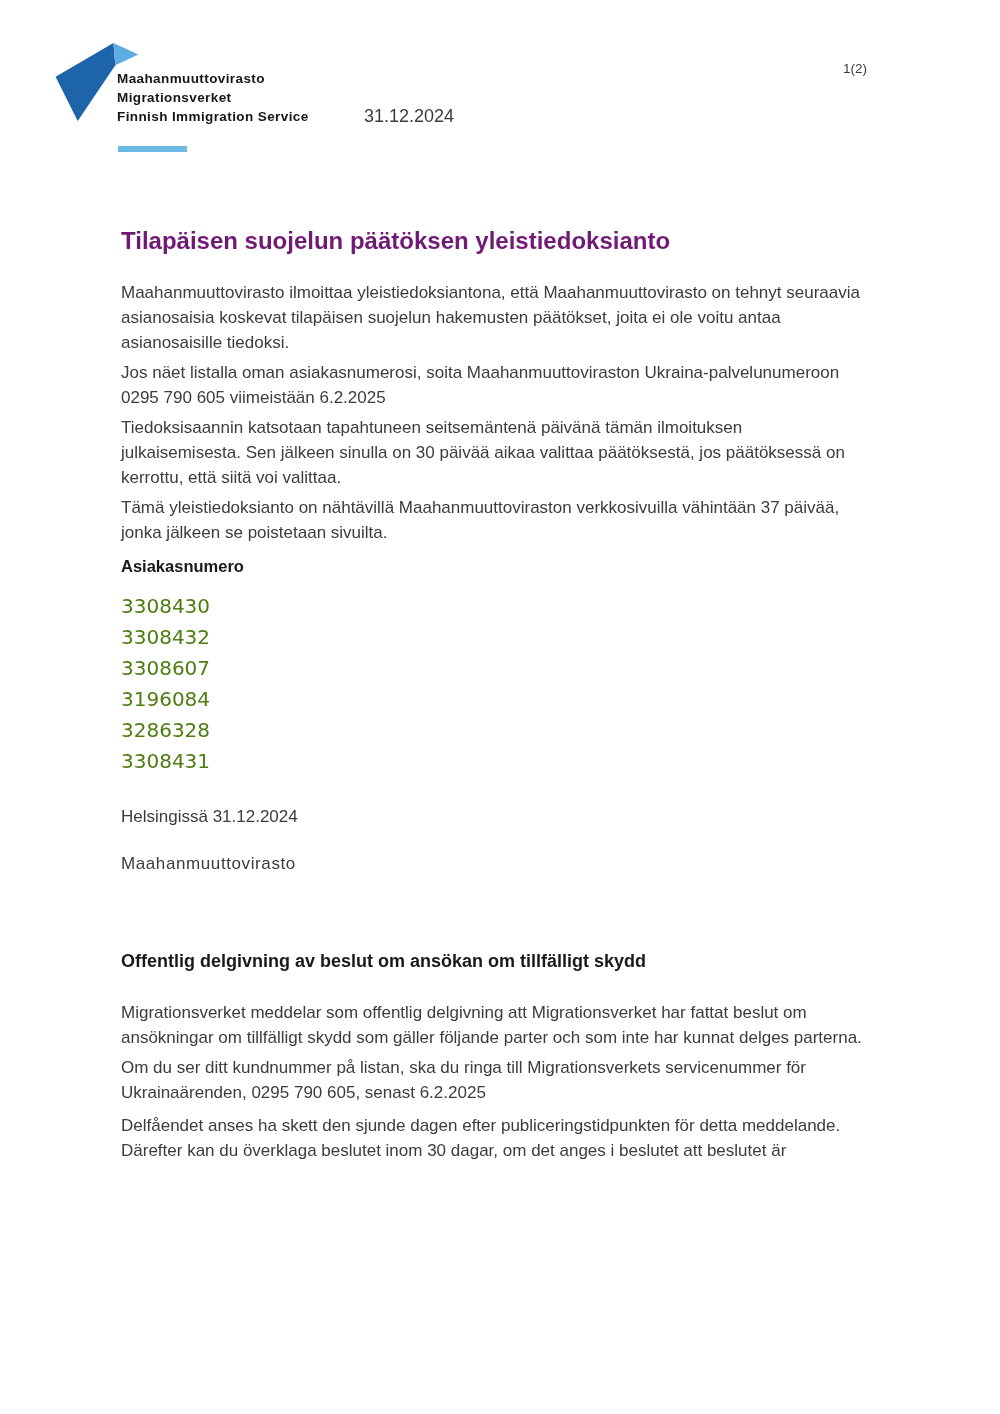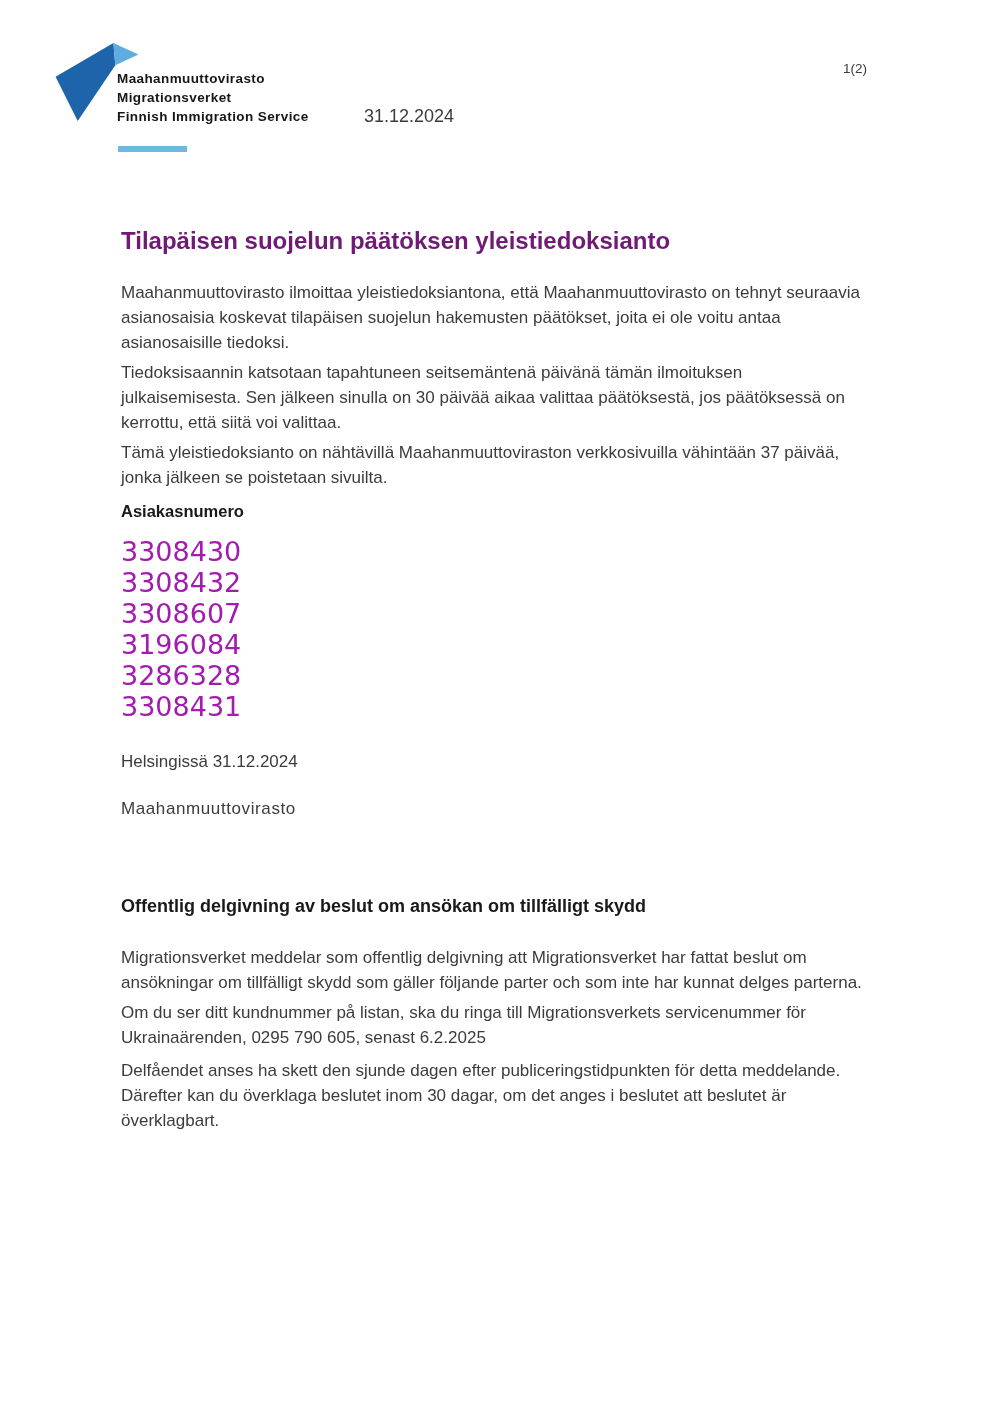--- a/index.html
+++ b/index.html
@@ -57,21 +57,21 @@
   .content p.first-after-h2 { margin-top: 20px; }
   .content p.last-sv { margin-top: 8px; }
   .content h3.list-heading {
     margin: 9px 0 0;
     font-size: 16.5px; line-height: 25px; font-weight: 700; color: #191919;
   }
   ul.customer-numbers {
     list-style: none;
     margin: 12px 0 0; padding: 0;
     font-family: "DejaVu Sans", sans-serif;
-    font-size: 27px; line-height: 31px; color: #a21caf;
+    font-size: 20px; line-height: 31px; color: #4d7c0f;
   }
   p.place-date { margin: 27px 0 0; font-size: 17px; line-height: 25px; }
   p.signature  { margin: 22px 0 0; font-size: 17px; line-height: 25px; letter-spacing: 0.6px; }
 
   
   .footer-bar {
     position: absolute; left: 121px; top: 1308px;
     width: 85px; height: 6px; background: #6cb9e4;
   }
   .site-link {
@@ -98,20 +98,21 @@
 
   <div class="header-date">31.12.2024</div>
   <div class="page-label">1(2)</div>
   <div class="brand-bar"></div>
 
   <main class="content">
 
     <h1>Tilapäisen suojelun päätöksen yleistiedoksianto</h1>
 
     <p class="body-para first-after-heading">Maahanmuuttovirasto ilmoittaa yleistiedoksiantona, että Maahanmuuttovirasto on tehnyt seuraavia asianosaisia koskevat tilapäisen suojelun hakemusten päätökset, joita ei ole voitu antaa asianosaisille tiedoksi.</p>
+    <p class="body-para">Jos näet listalla oman asiakasnumerosi, soita Maahanmuuttoviraston Ukraina-palvelunumeroon 0295 790 605 viimeistään 6.2.2025</p>
     <p class="body-para">Tiedoksisaannin katsotaan tapahtuneen seitsemäntenä päivänä tämän ilmoituksen julkaisemisesta. Sen jälkeen sinulla on 30 päivää aikaa valittaa päätöksestä, jos päätöksessä on kerrottu, että siitä voi valittaa.</p>
     <p class="body-para">Tämä yleistiedoksianto on nähtävillä Maahanmuuttoviraston verkkosivuilla vähintään 37 päivää, jonka jälkeen se poistetaan sivuilta.</p>
 
     <h3 class="list-heading">Asiakasnumero</h3>
 
     <ul class="customer-numbers">
       <li>3308430</li>
       <li>3308432</li>
       <li>3308607</li>
       <li>3196084</li>

